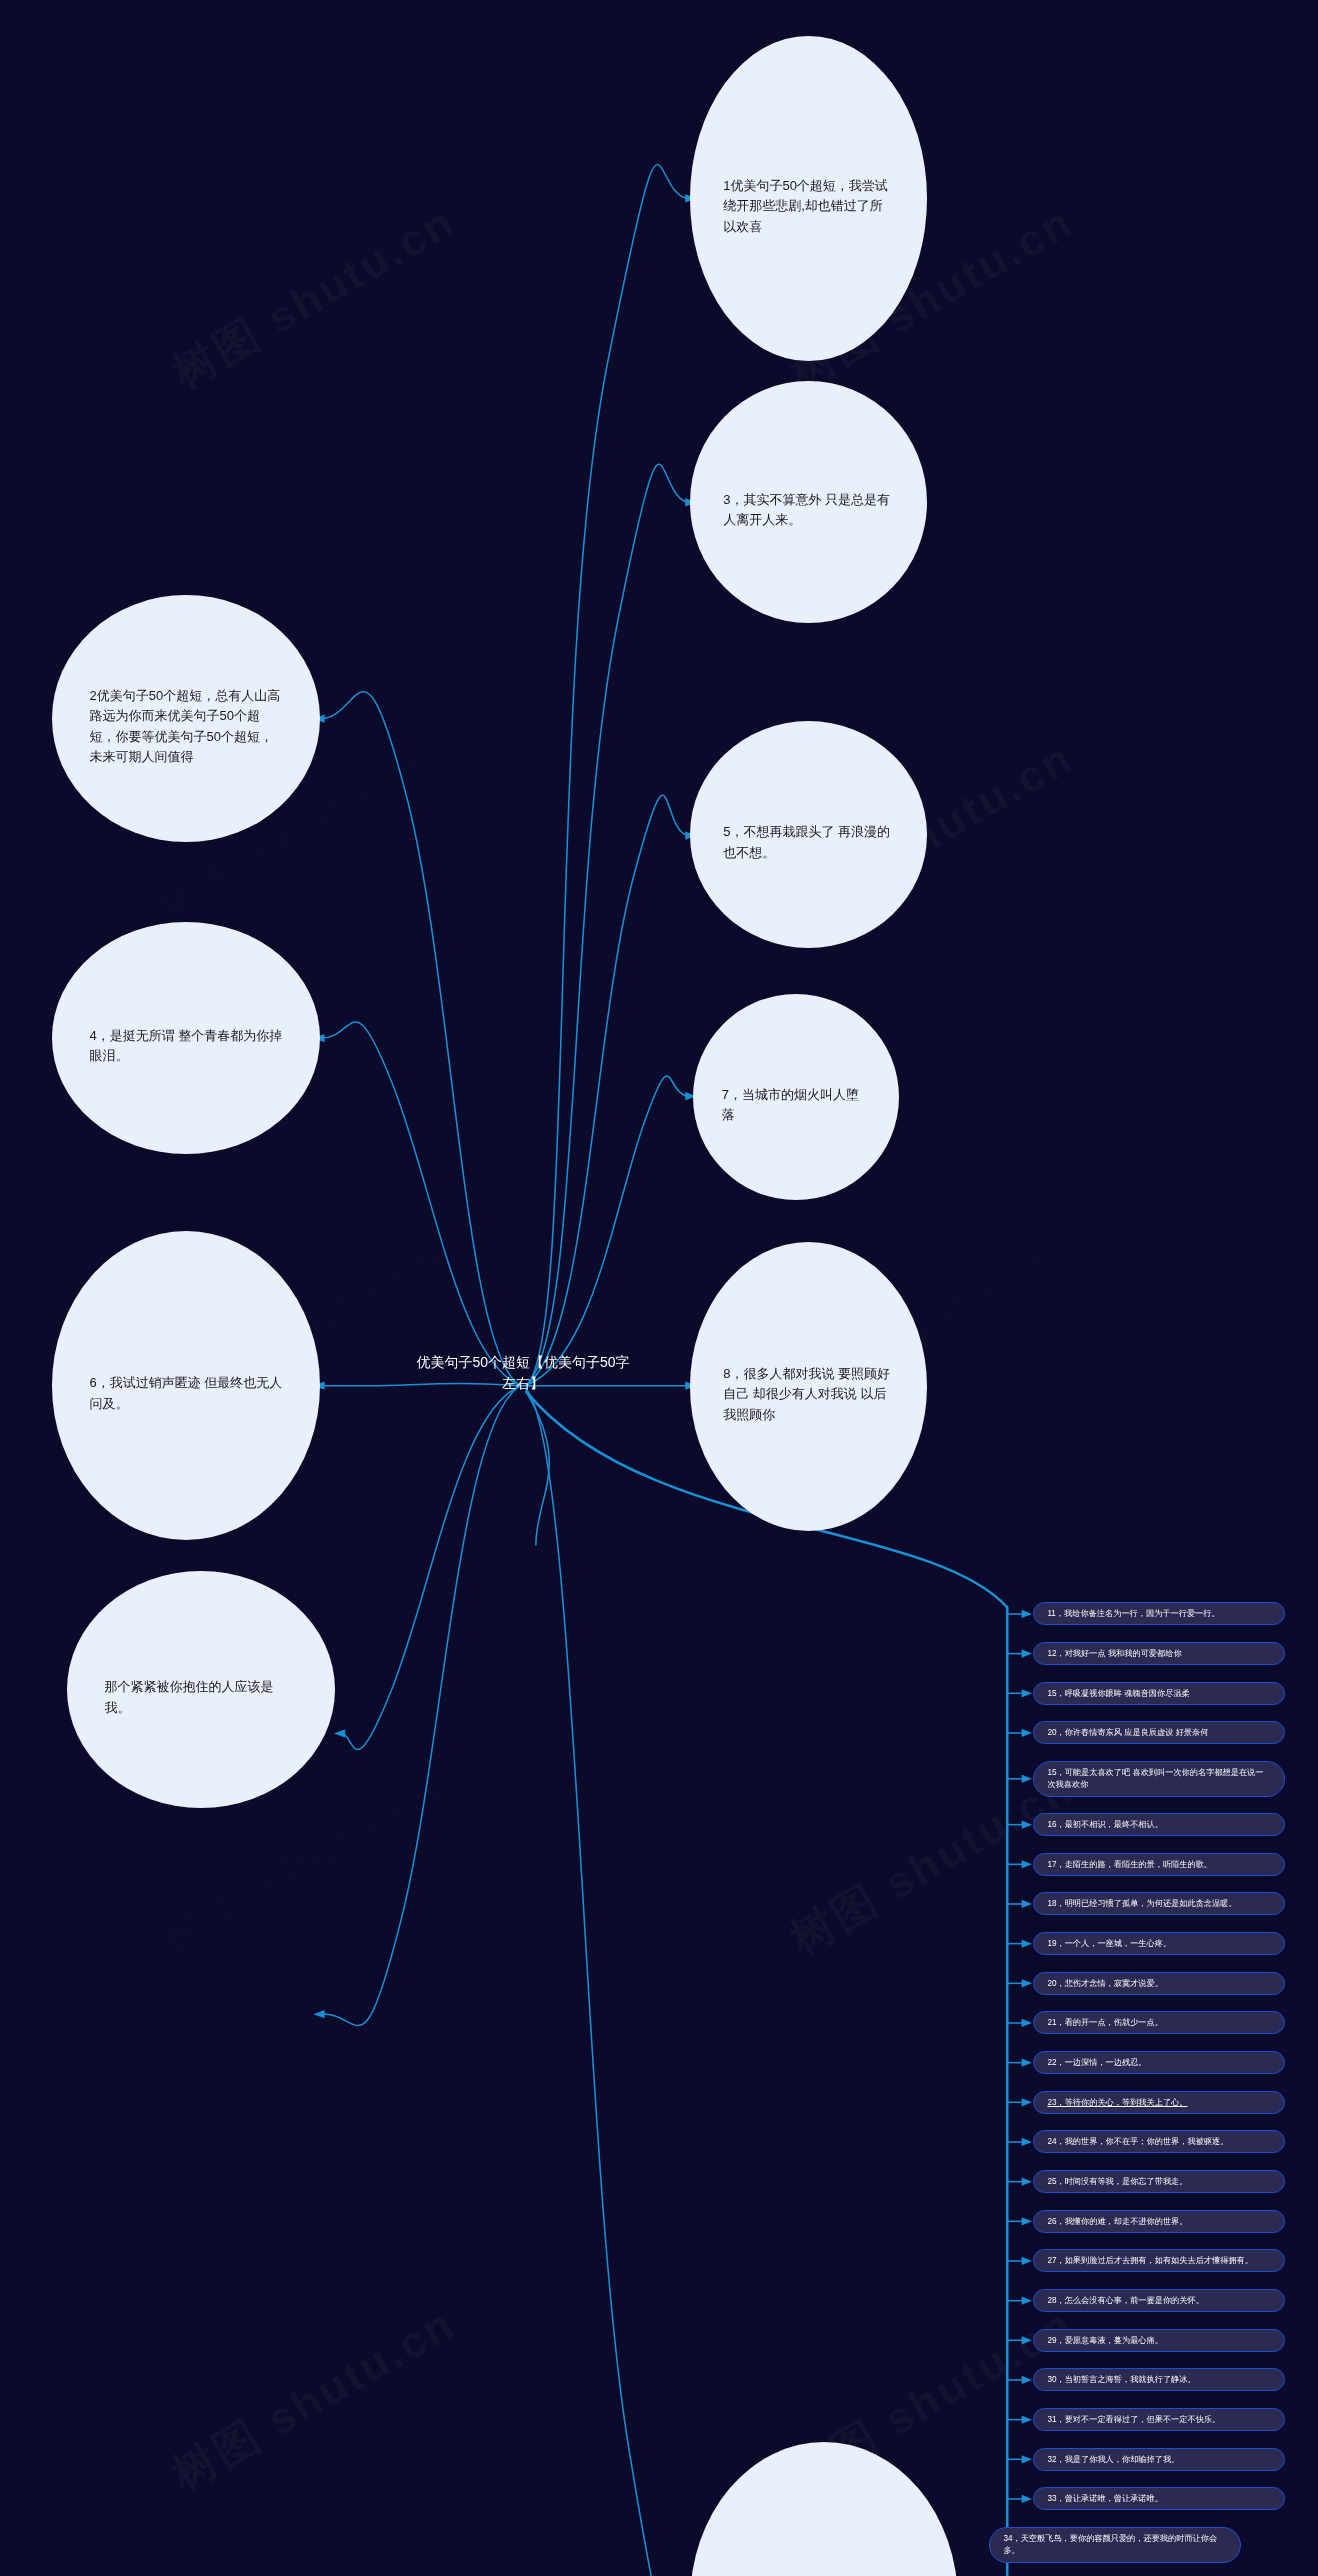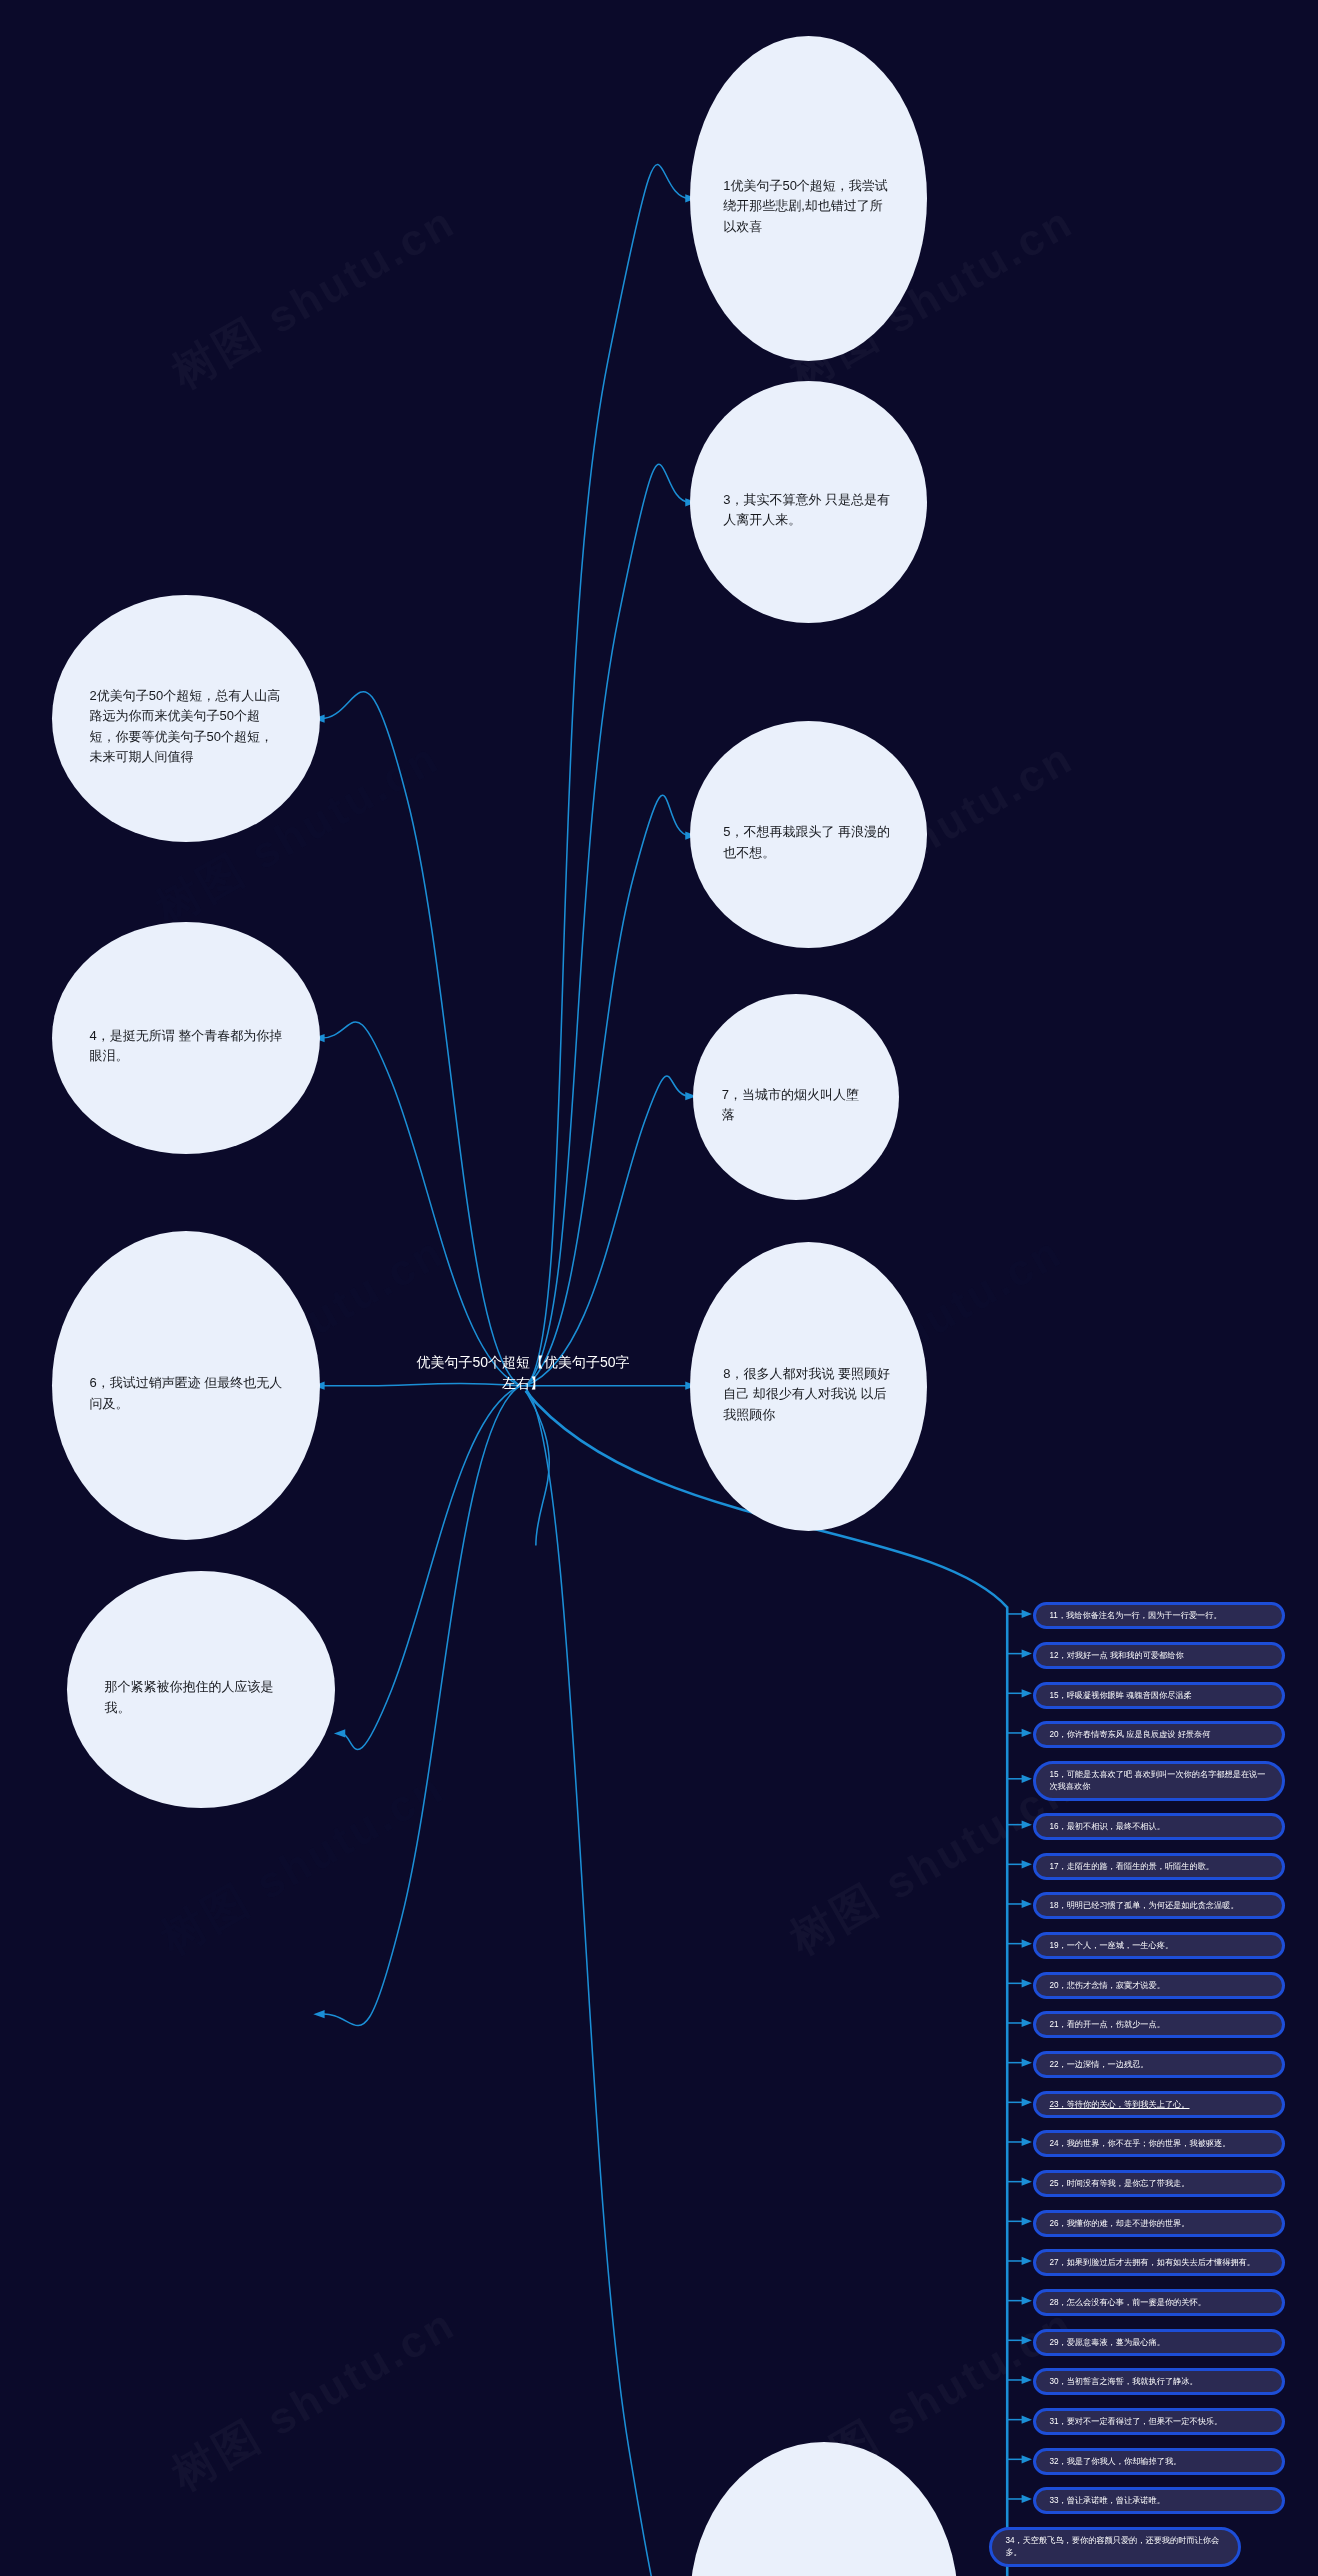--- a/index.html
+++ b/index.html
@@ -62,21 +62,21 @@
     line-height: 1.5;
     font-weight: 400;
     text-align: center;
     width: 216px;
     left: 415px;
     top: 1352px;
   }
   
   .pill {
     position: absolute;
-    border: 3px solid #1d4ed8;
+    border: 1px solid #1d4ed8;
     border-radius: 515px;
     background: #2b2a52;
     color: #ffffff;
     font-size: 8.2px;
     line-height: 1.5;
     display: flex;
     align-items: flex-start;
     padding: 4.6px 13.4px;
   }
   .pill .ptxt { width: 100%; word-break: break-all; }

